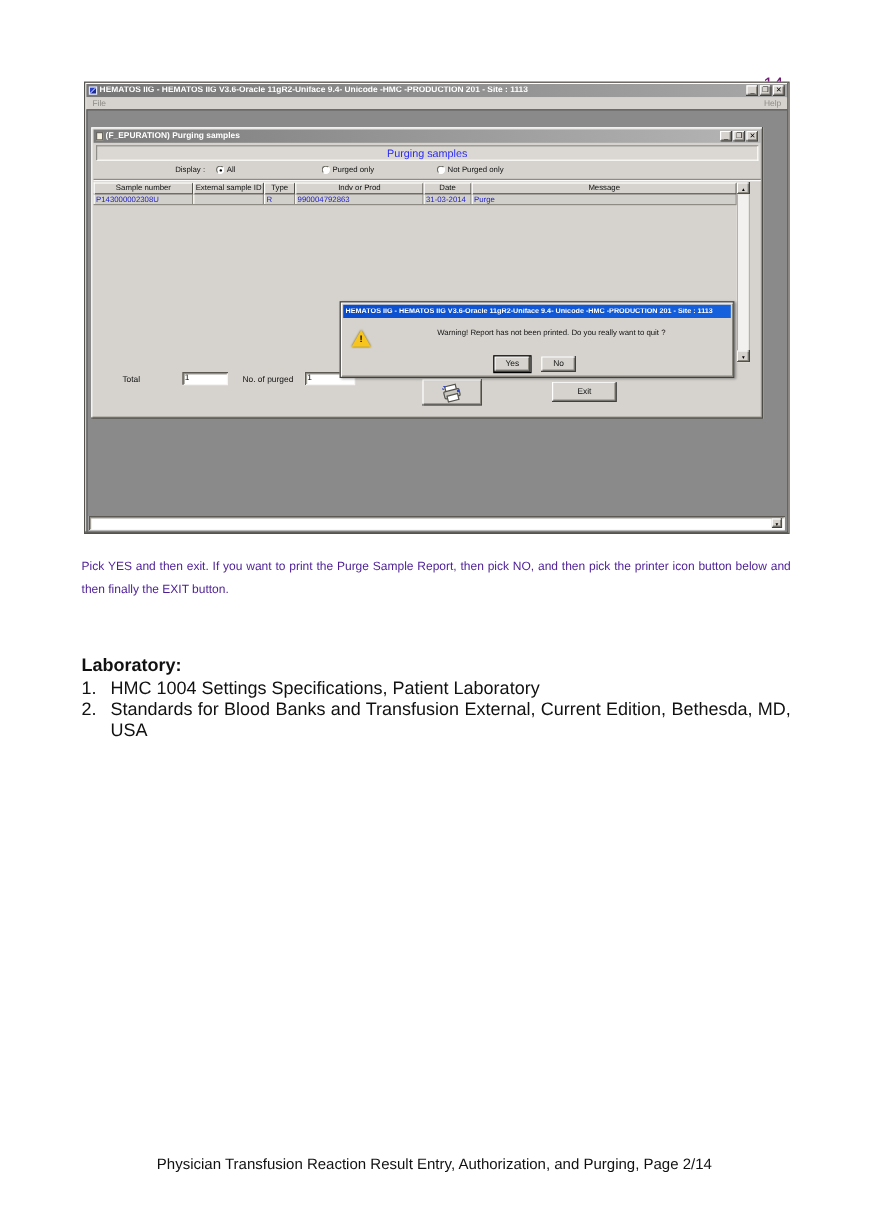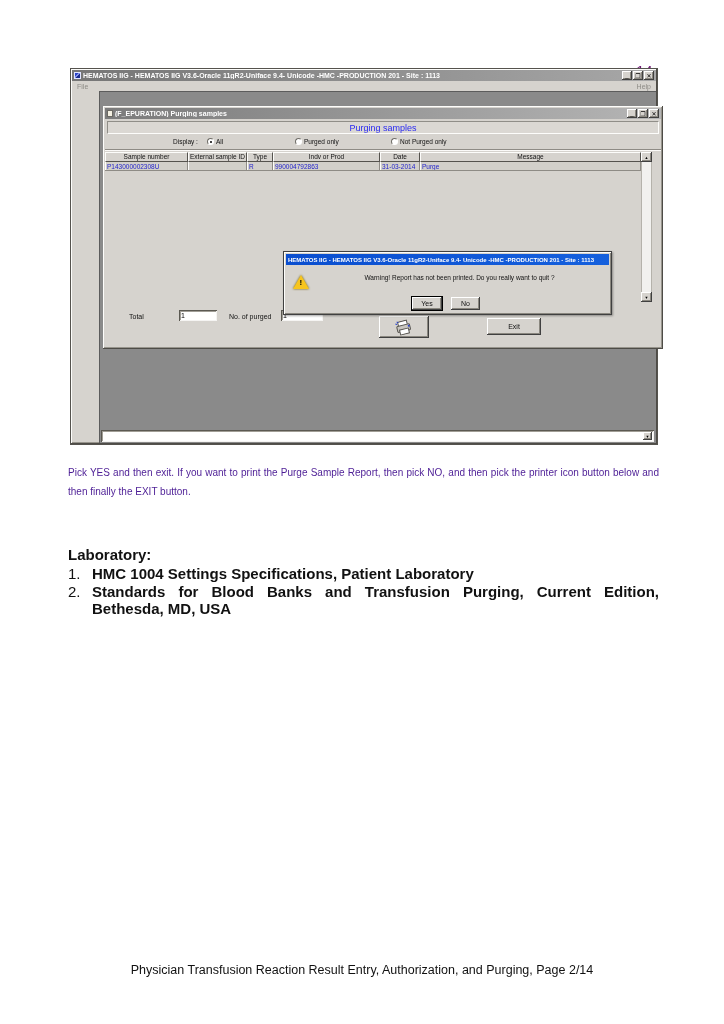--- a/index.html
+++ b/index.html
@@ -7,42 +7,42 @@
   body { font-family:"Liberation Sans", sans-serif; }
   #page { position:relative; width:724px; height:1024px; background:#ffffff; overflow:hidden; }
 
   
   .page-number { position:absolute; left:636px; top:62px; font-size:15px; color:#701a75; }
   .doc-par { position:absolute; left:68px; top:463px; width:591px; font-size:10px; line-height:19px; color:#4c1d95; text-align:justify; }
   .refs { position:absolute; left:68px; top:546px; width:591px; font-size:15px; color:#111; }
   .refs h3 { font-size:15px; line-height:18px; margin-bottom:1px; }
   .ref-item { display:flex; line-height:17.5px; }
   .ref-num { width:24px; flex:0 0 24px; }
-  .ref-text { width:567px; text-align:justify;font-weight:bold; }
+  .ref-text { width:567px; text-align:justify; }
   .doc-footer { position:absolute; left:0; right:0; top:963px; text-align:center; font-size:12.5px; color:#111; }
 
   
   .bvl-out { box-shadow: inset -1px -1px 0 #4e4c47, inset 1px 1px 0 #fdfdfb, inset -2px -2px 0 #98958d; }
   .btn95 { background:#d6d3ce; box-shadow: inset -1px -1px 0 #404040, inset 1px 1px 0 #ffffff, inset -2px -2px 0 #8a877f;
            display:flex; align-items:center; justify-content:center; cursor:default; }
   .sunk { background:#ffffff; box-shadow: inset 1px 1px 0 #5b5952, inset -1px -1px 0 #f5f4f2, inset 2px 2px 0 #a19e96; }
 
   
   .app-window { position:absolute; left:70px; top:68px; width:588px; height:377px; background:#d6d3ce; border:1px solid #55534e; }
   .app-titlebar { position:absolute; left:1px; top:1px; right:1px; height:11px;
                   background:linear-gradient(to right,#767676,#a7a7a7); display:flex; align-items:center; padding:0 2px; }
   .app-title { color:#fff; font-size:7px; font-weight:bold; white-space:nowrap; overflow:hidden; flex:1; letter-spacing:0; }
   .app-icon { width:7px; height:7px; margin-right:2px; flex:0 0 7px;
               background:linear-gradient(135deg,#2b43c8 0 40%, #8090e8 40% 60%, #1a2a90 60%); border:1px solid #dfe4ff; }
   .titlebtns { display:flex; gap:1px; }
   .tbtn { width:10px; height:9px; font-size:6px; line-height:6px; color:#000; }
   .menubar { position:absolute; left:1px; top:12px; right:1px; height:10px; background:#d6d3ce;
              display:flex; align-items:center; justify-content:space-between; padding:0 5px; font-size:7px; color:#8d8b86; }
   .mdi { position:absolute; left:1px; top:22px; right:1px; bottom:1px; background:#8a8a8a;
-         box-shadow: inset 1px 1px 0 #5c5c5c; margin-left: 27px; }
+         box-shadow: inset 1px 1px 0 #5c5c5c; }
   .bottom-combo { position:absolute; left:2px; right:2px; bottom:1px; height:12px; }
   .bottom-combo .field { position:absolute; inset:0; }
   .combo-arrow { position:absolute; right:2px; top:2px; width:9px; height:8px; font-size:4px; color:#000; }
 
   
   .child-window { position:absolute; left:4px; top:15px; width:560px; height:243px; background:#d6d3ce; z-index:5; }
   .child-titlebar { position:absolute; left:2px; top:2px; right:2px; height:11px;
                     background:linear-gradient(to right,#7b7b7b,#b5b5b5); display:flex; align-items:center; padding:0 2px; }
   .child-title { color:#fff; font-size:7px; font-weight:bold; white-space:nowrap; overflow:hidden; flex:1; }
   .form-icon { width:6px; height:7px; margin-right:2px; flex:0 0 6px; background:#f4f0e2; border:1px solid #6b6963; }
@@ -216,19 +216,19 @@
   <p class="doc-par">Pick YES and then exit.  If you want to print the Purge Sample Report, then pick NO, and then pick the printer icon button below and then finally the EXIT button.</p>
 
   <div class="refs">
     <h3>Laboratory:</h3>
     <div class="ref-item">
       <span class="ref-num">1.</span>
       <span class="ref-text">HMC 1004 Settings Specifications, Patient Laboratory</span>
     </div>
     <div class="ref-item">
       <span class="ref-num">2.</span>
-      <span class="ref-text">Standards for Blood Banks and Transfusion Purging, Current Edition, Bethesda, MD, USA</span>
+      <span class="ref-text">Standards for Blood Banks and Transfusion External, Current Edition, Bethesda, MD, USA</span>
     </div>
   </div>
 
   <div class="doc-footer">Physician Transfusion Reaction Result Entry, Authorization, and Purging, Page 2/14</div>
 
 </div>
 
 </body></html>

